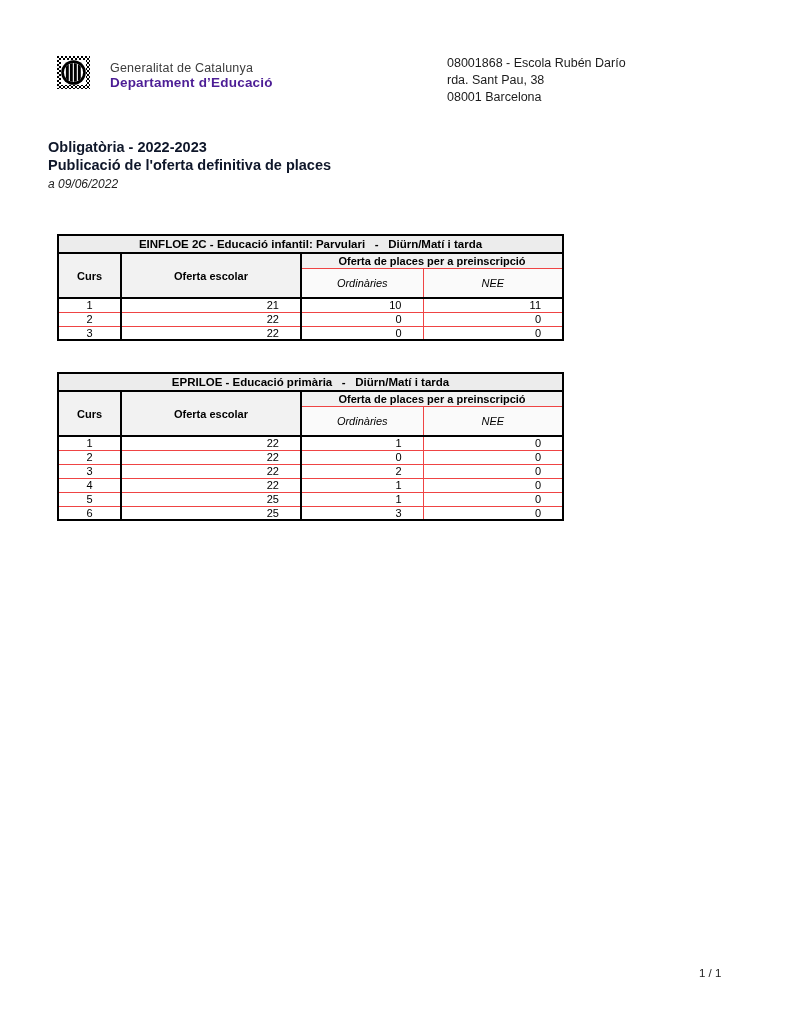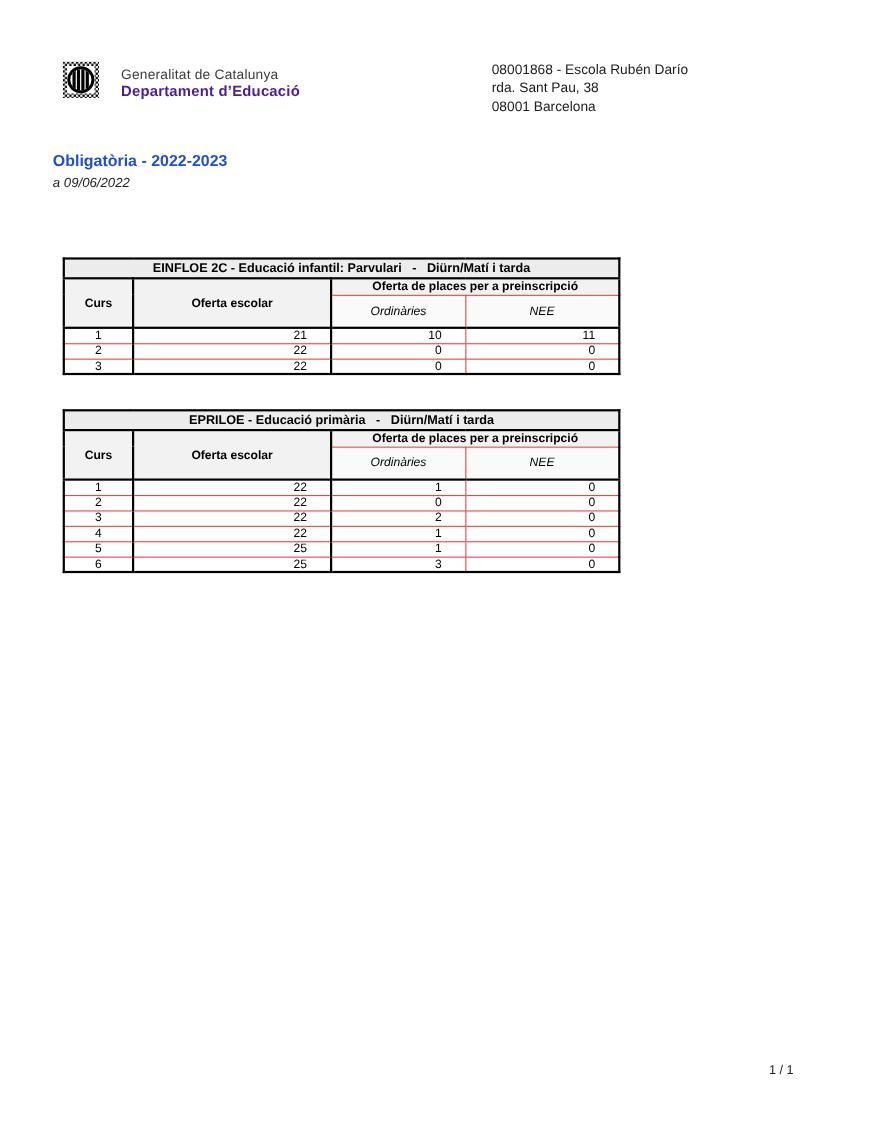--- a/index.html
+++ b/index.html
@@ -50,21 +50,21 @@
     color: #1c1c1c;
     margin-left: 20px;
   }
 
   
   .doc-title { position: absolute; left: 48px; top: 138px; }
   .doc-title-line {
     font-size: 14.5px;
     line-height: 18px;
     font-weight: bold;
-    color: #1d4ed8;
+    color: #0f172a;
   }
   .doc-date {
     font-size: 12px;
     line-height: 14px;
     font-style: italic;
     margin-top: 3px;
     color: #222222;
   }
 
   
@@ -166,20 +166,21 @@
   </div>
 
   <div class="school-info">
     <div>08001868 - Escola Rubén Darío</div>
     <div>rda. Sant Pau, 38</div>
     <div>08001 Barcelona</div>
   </div>
 
   <div class="doc-title">
     <div class="doc-title-line">Obligatòria - 2022-2023</div>
+    <div class="doc-title-line">Publicació de l'oferta definitiva de places</div>
     <div class="doc-date">a 09/06/2022</div>
   </div>
 
   <table class="offer-table t-first">
     <colgroup>
       <col style="width:63px">
         <col style="width:180px">
         <col style="width:122px">
         <col style="width:140px">
     </colgroup>

